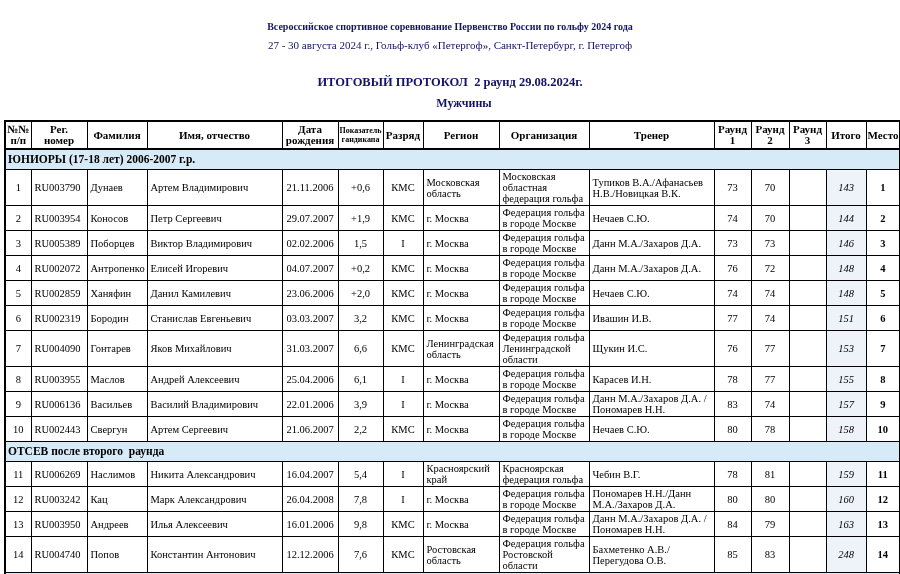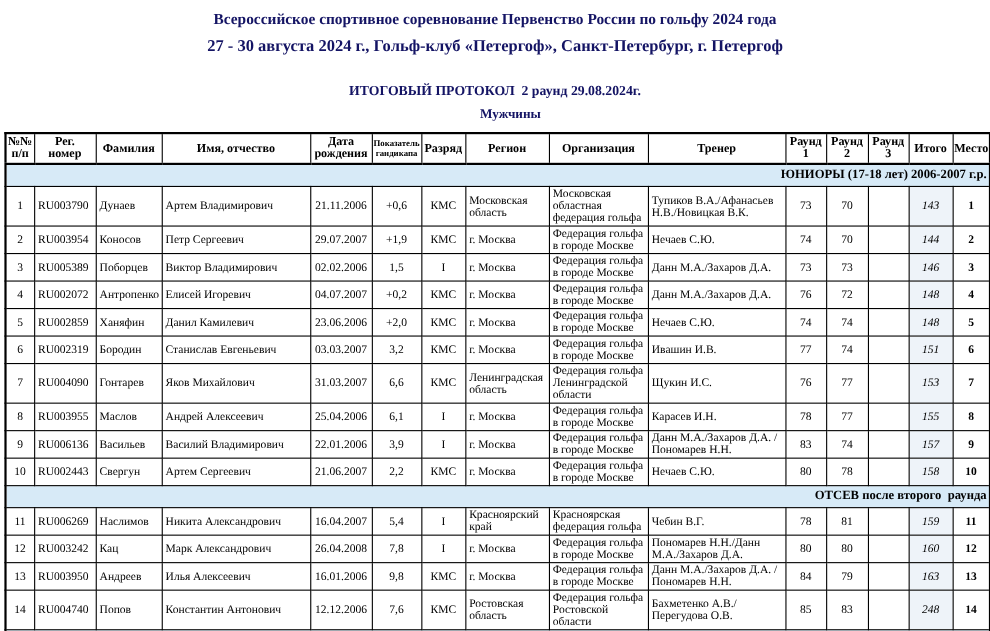--- a/index.html
+++ b/index.html
@@ -8,42 +8,42 @@
     --total-bg:#eef3f9;
     --border:#000000;
   }
   *{box-sizing:border-box;}
   html,body{margin:0;padding:0;}
   body{
     width:900px;height:574px;overflow:hidden;background:#ffffff;
     font-family:"Liberation Serif", serif;color:#000;
   }
   .doc-header{text-align:center;}
-  .title{font-size:14px;font-weight:bold;color:var(--heading);padding-top:11px;}
-  .subtitle{font-size:15px;font-weight:bold;color:var(--heading);padding-top:7px;}
+  .title{font-size:10px;font-weight:bold;color:var(--heading);padding-top:21px;}
+  .subtitle{font-size:11px;font-weight:normal;color:var(--heading);padding-top:7px;}
   .protocol{font-size:12.5px;font-weight:bold;color:var(--heading);padding-top:24px;white-space:pre-wrap;}
   .gender{font-size:12px;font-weight:bold;color:var(--heading);padding-top:6px;margin-left:28px;}
   table{
     border-collapse:collapse;table-layout:fixed;
     width:892px;margin:9px 4px 0 4px;
     border:2px solid var(--border);
   }
   th,td{
     border:1px solid var(--border);
     font-size:10.5px;line-height:11px;
     padding:1px 3px;vertical-align:middle;overflow:hidden;
   }
   thead th{
     font-size:11px;font-weight:bold;text-align:center;
     white-space:pre-line;border-bottom:2px solid var(--border);
     padding:2px 1px;height:28px;
   }
   thead th:nth-child(6){font-size:8px;line-height:9px;}
   tr.section-row td{
-    background:var(--section-bg);font-weight:bold;text-align:right;
+    background:var(--section-bg);font-weight:bold;text-align:left;
     font-size:11.5px;padding:4px 2px;white-space:pre-wrap;
   }
   td.al-c{text-align:center;}
   td.al-l{text-align:left;}
   td.total-cell{background:var(--total-bg);font-weight:normal;font-style:italic;}
   td.place-cell{font-weight:bold;}
   tbody tr.data-row{height:24px;}
 </style>
 </head>
 <body>

